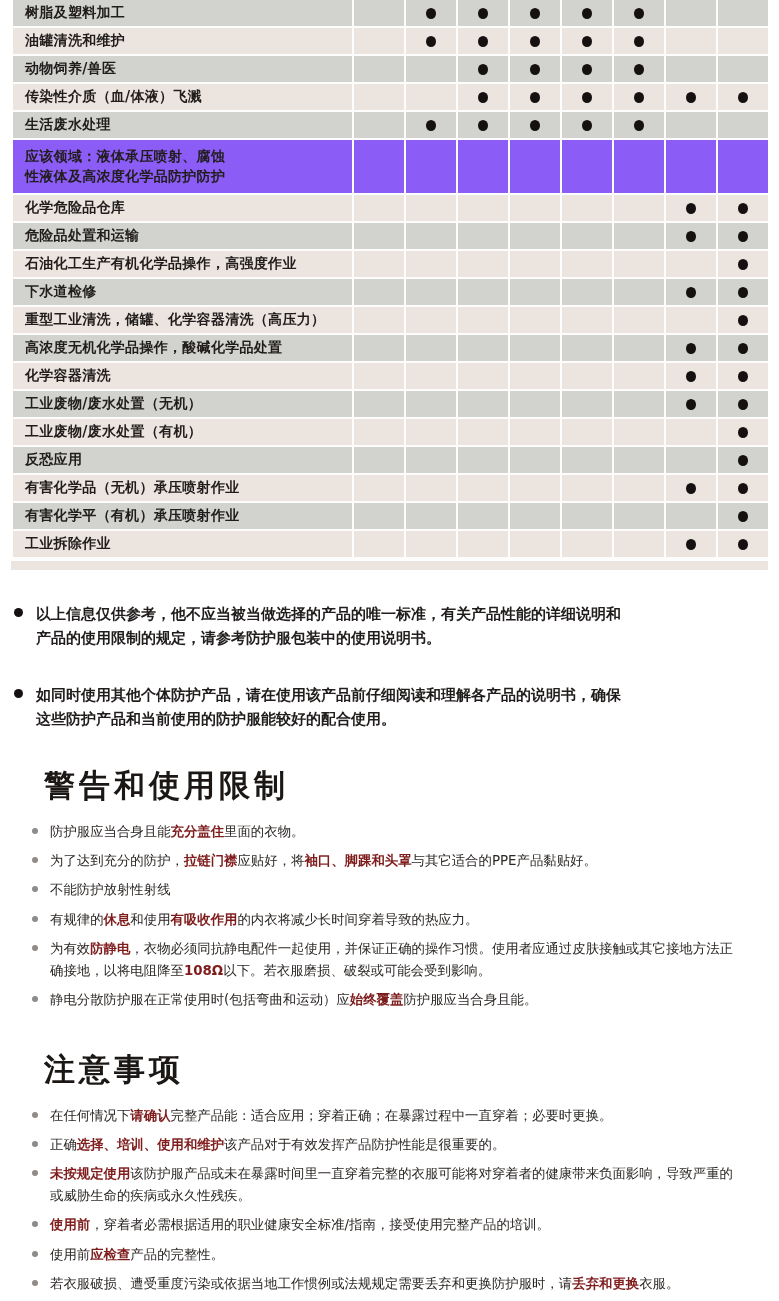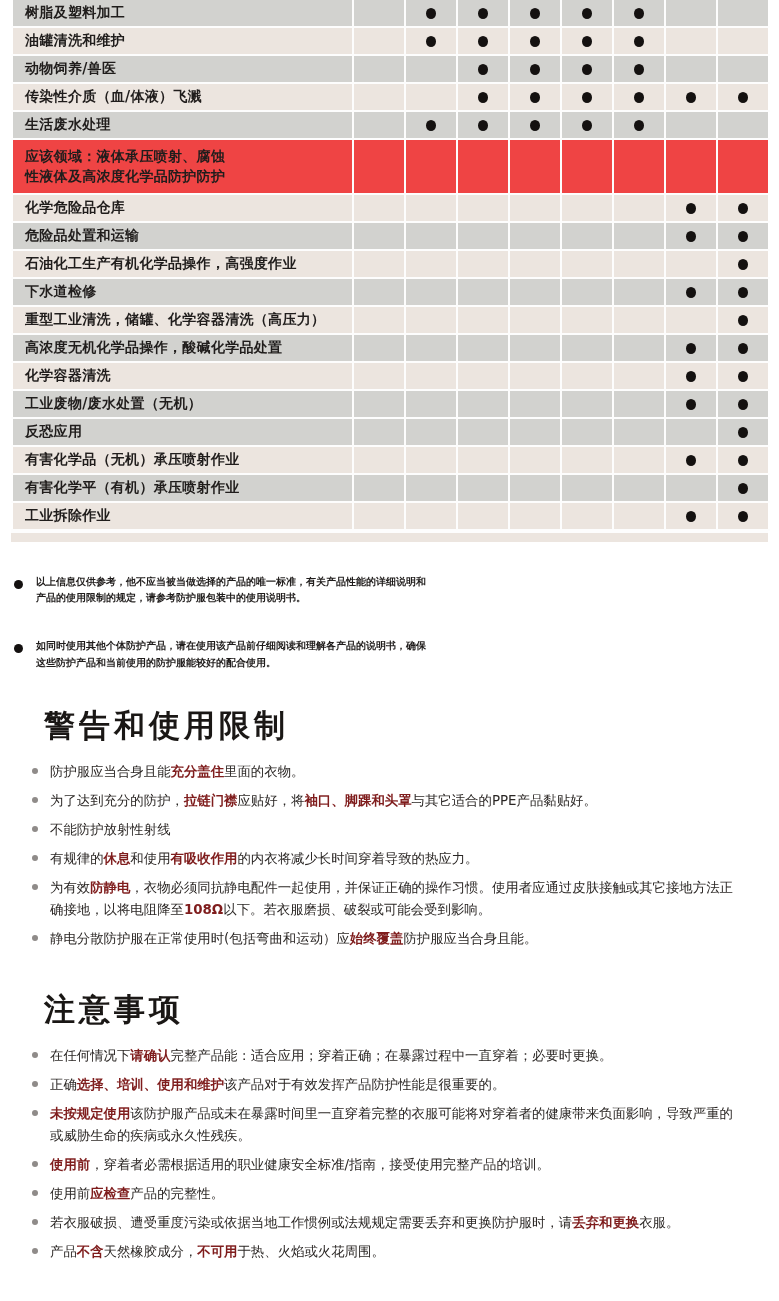--- a/index.html
+++ b/index.html
@@ -27,21 +27,21 @@
   .matrix td{
     padding:0;
     border-right:2px solid #fdfdfd;
     border-bottom:2px solid #fdfdfd;
     vertical-align:middle;
     height:26px;
   }
   .matrix td:last-child{border-right:none;}
   .matrix tr.odd td{background:#d2d2cf;}
   .matrix tr.even td{background:#ece5df;}
-  .matrix tr.sect td{background:#ef4444;}
+  .matrix tr.sect td{background:#8b5cf6;}
   .matrix tr.sect{height:55px;}
   .matrix tr.sect td.lbl{
     border-right:2px solid #fdfdfd;
   }
   td.lbl{
     padding:0 0 0 12px;
     font-family:"DejaVu Serif","Liberation Serif",serif;
     font-weight:700;
     font-size:14px;
     letter-spacing:.3px;
@@ -60,21 +60,21 @@
   .tbl-foot{height:9px;background:#ece5df;border-top:2px solid #fdfdfd;}
 
   
   .notes{margin:16px 0 0 14px;width:720px;}
   .note{
     position:relative;
     padding-left:22px;
     margin-bottom:11px;
     font-family:"DejaVu Serif","Liberation Serif",serif;
     font-weight:700;
-    font-size:10px;
+    font-size:15px;
     line-height:1.62;
     color:#201d1c;
     margin-top:32px;
   }
   .note .bull{
     position:absolute;left:0;top:6px;
     width:9px;height:9px;border-radius:50%;
     background:#141110;
   }
 
@@ -275,20 +275,31 @@
           <td class="lbl">工业废物/废水处置（无机）</td>
           <td class="dot"><span class="pt off"></span></td>
           <td class="dot"><span class="pt off"></span></td>
           <td class="dot"><span class="pt off"></span></td>
           <td class="dot"><span class="pt off"></span></td>
           <td class="dot"><span class="pt off"></span></td>
           <td class="dot"><span class="pt off"></span></td>
           <td class="dot"><span class="pt"></span></td>
           <td class="dot"><span class="pt"></span></td>
         </tr>
+        <tr class="even">
+          <td class="lbl">工业废物/废水处置（有机）</td>
+          <td class="dot"><span class="pt off"></span></td>
+          <td class="dot"><span class="pt off"></span></td>
+          <td class="dot"><span class="pt off"></span></td>
+          <td class="dot"><span class="pt off"></span></td>
+          <td class="dot"><span class="pt off"></span></td>
+          <td class="dot"><span class="pt off"></span></td>
+          <td class="dot"><span class="pt off"></span></td>
+          <td class="dot"><span class="pt"></span></td>
+        </tr>
         <tr class="odd">
           <td class="lbl">反恐应用</td>
           <td class="dot"><span class="pt off"></span></td>
           <td class="dot"><span class="pt off"></span></td>
           <td class="dot"><span class="pt off"></span></td>
           <td class="dot"><span class="pt off"></span></td>
           <td class="dot"><span class="pt off"></span></td>
           <td class="dot"><span class="pt off"></span></td>
           <td class="dot"><span class="pt off"></span></td>
           <td class="dot"><span class="pt"></span></td>

